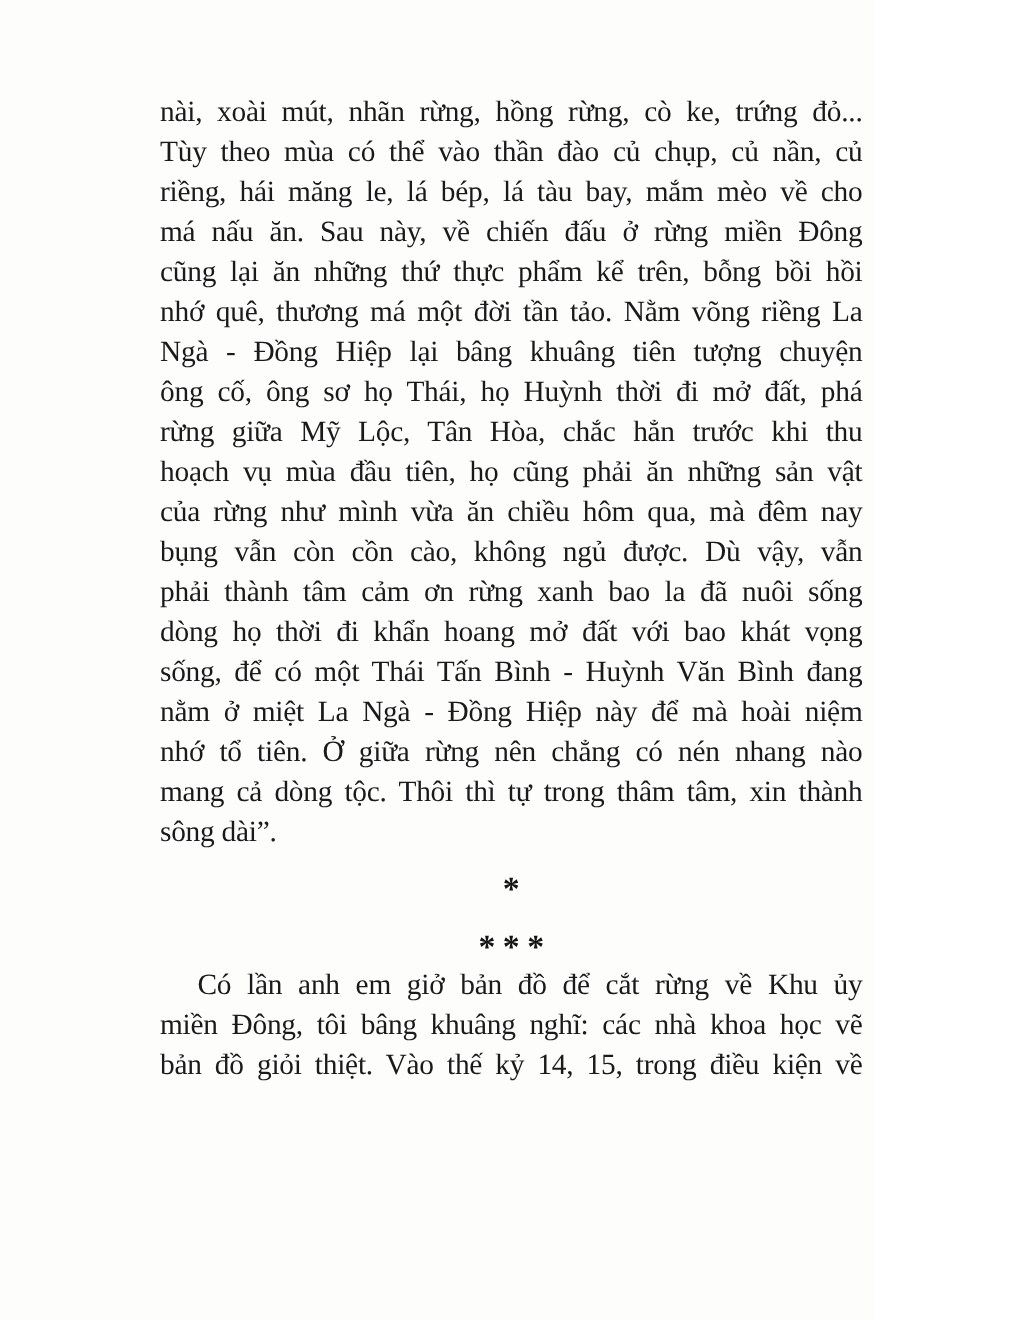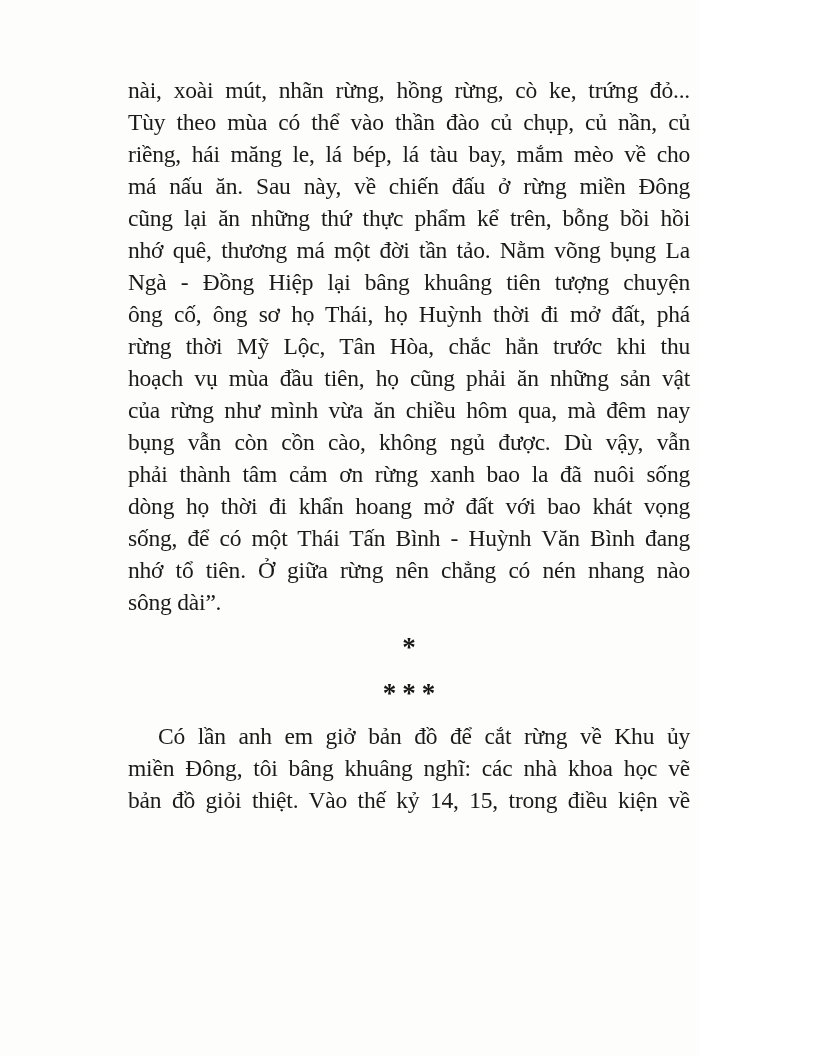--- a/index.html
+++ b/index.html
@@ -38,21 +38,21 @@
   }
   .sep-line2 {
     margin-top: 16px;
     height: 30px;
     line-height: 30px;
     font-size: 27px;
     font-weight: bold;
     letter-spacing: 6px;
     padding-left: 6px;
   }
-  .para2 { margin-top: 12px; }
+  .para2 { }
   .pagenum-box {
     position: absolute;
     left: 705px;
     top: 956px;
     width: 58px;
     height: 29px;
     background: #c7c7c2;
     border-left: 5px solid #8f8f89;
     box-sizing: border-box;
     display: flex;
@@ -73,31 +73,33 @@
 
 <div class="page">
   <div class="text-block">
 
     <div class="para">
         <div class="tline jline">nài, xoài mút, nhãn rừng, hồng rừng, cò ke, trứng đỏ...</div>
         <div class="tline jline">Tùy theo mùa có thể vào thần đào củ chụp, củ nần, củ</div>
         <div class="tline jline">riềng, hái măng le, lá bép, lá tàu bay, mắm mèo về cho</div>
         <div class="tline jline">má nấu ăn. Sau này, về chiến đấu ở rừng miền Đông</div>
         <div class="tline jline">cũng lại ăn những thứ thực phẩm kể trên, bỗng bồi hồi</div>
-        <div class="tline jline">nhớ quê, thương má một đời tần tảo. Nằm võng bụng La</div>
+        <div class="tline jline">nhớ quê, thương má một đời tần tảo. Nằm võng riềng La</div>
         <div class="tline jline">Ngà - Đồng Hiệp lại bâng khuâng tiên tượng chuyện</div>
         <div class="tline jline">ông cố, ông sơ họ Thái, họ Huỳnh thời đi mở đất, phá</div>
-        <div class="tline jline">rừng thời Mỹ Lộc, Tân Hòa, chắc hẳn trước khi thu</div>
+        <div class="tline jline">rừng giữa Mỹ Lộc, Tân Hòa, chắc hẳn trước khi thu</div>
         <div class="tline jline">hoạch vụ mùa đầu tiên, họ cũng phải ăn những sản vật</div>
         <div class="tline jline">của rừng như mình vừa ăn chiều hôm qua, mà đêm nay</div>
         <div class="tline jline">bụng vẫn còn cồn cào, không ngủ được. Dù vậy, vẫn</div>
         <div class="tline jline">phải thành tâm cảm ơn rừng xanh bao la đã nuôi sống</div>
         <div class="tline jline">dòng họ thời đi khẩn hoang mở đất với bao khát vọng</div>
         <div class="tline jline">sống, để có một Thái Tấn Bình - Huỳnh Văn Bình đang</div>
+        <div class="tline jline">nằm ở miệt La Ngà - Đồng Hiệp này để mà hoài niệm</div>
         <div class="tline jline">nhớ tổ tiên. Ở giữa rừng nên chẳng có nén nhang nào</div>
+        <div class="tline jline">mang cả dòng tộc. Thôi thì tự trong thâm tâm, xin thành</div>
         <div class="tline plain">sông dài”.</div>
       </div>
 
     <div class="separator">
       <div class="sep-line1">*</div>
       <div class="sep-line2">***</div>
     </div>
 
     <div class="para para2">
         <div class="tline jline indent">Có lần anh em giở bản đồ để cắt rừng về Khu ủy</div>

